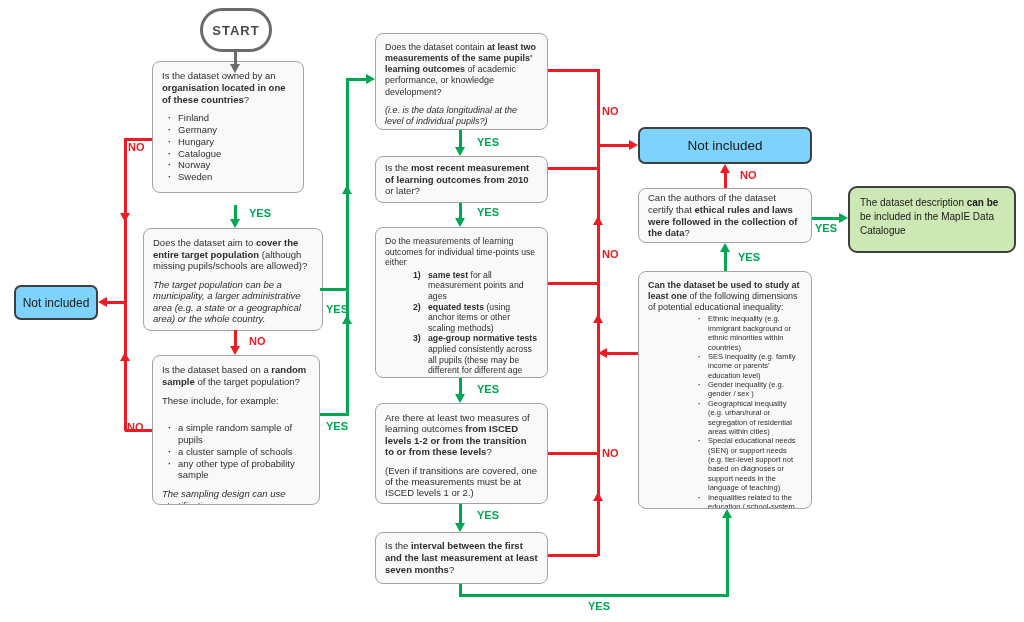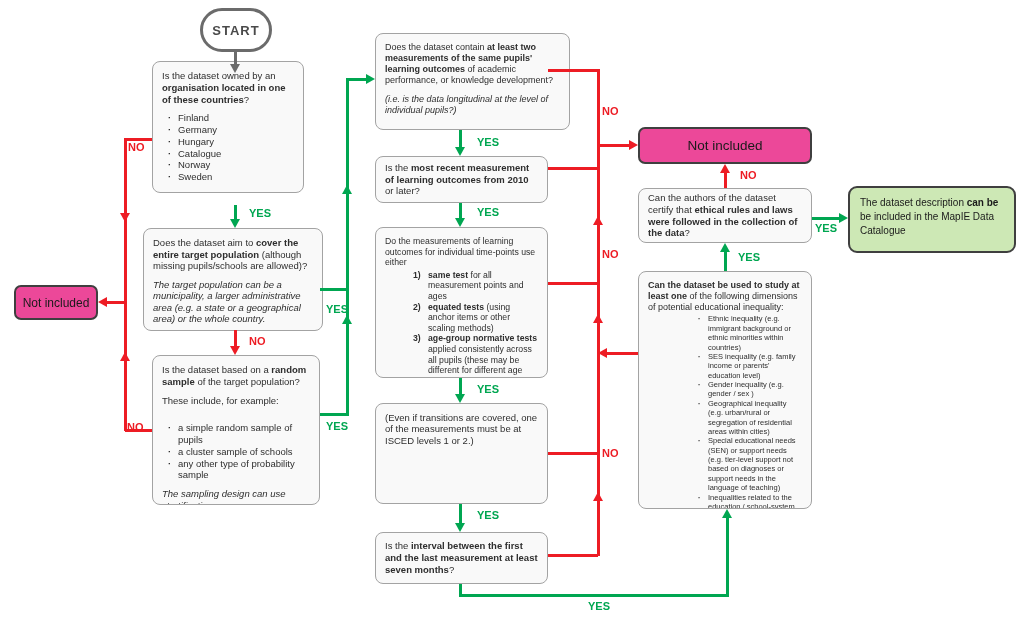--- a/index.html
+++ b/index.html
@@ -15,21 +15,21 @@
   ul.blt{margin:0;padding:0 0 0 6px;list-style:none;}
   ul.blt li{position:relative;padding-left:10px;margin:0;}
   ul.blt li::before{content:"·";position:absolute;left:0;font-weight:bold;}
   .numlist{margin-left:28px;}
   .numrow{display:flex;}
   .numrow .num{width:15px;flex-shrink:0;font-weight:bold;}
   .numrow .ntx{flex:1;}
   .pill{position:absolute;background:#fff;border:3px solid #6b6b6b;border-radius:22px;
         display:flex;align-items:center;justify-content:center;font-weight:bold;color:#4a4a4a;
         font-size:13px;letter-spacing:1px;box-sizing:border-box;}
-  .pink{position:absolute;background:#ec4899;border:2px solid #3f3f3f;border-radius:7px;
+  .pink{position:absolute;background:#7dd3fc;border:2px solid #3f3f3f;border-radius:7px;
         display:flex;align-items:center;justify-content:center;color:#1a1a1a;box-sizing:border-box;}
   .endbox{position:absolute;background:#cde8b5;border:2px solid #3f3f3f;border-radius:9px;
         color:#1a1a1a;box-sizing:border-box;font-size:10px;line-height:1.4;padding:8px 10px;}
   .ln{position:absolute;}
   .gry{background:#6b6b6b;}
   .red{background:#ed1c24;}
   .grn{background:#00a651;}
   .h{height:3px;}
   .v{width:3px;}
   .arw{position:absolute;width:0;height:0;}
@@ -82,21 +82,21 @@
       <li>a cluster sample of schools</li>
       <li>any other type of probability sample</li>
     </ul>
     <p class="it">The sampling design can use stratification.</p>
   </div>
 
   <div class="pink" style="left:14px;top:285px;width:84px;height:35px;font-size:12px;">
     <span>Not included</span>
   </div>
 
-  <div class="node" style="left:375px;top:33px;width:195px;height:97px;font-size:9px;">
+  <div class="node" style="left:375px;top:33px;width:173px;height:97px;font-size:9px;">
     <p><span>Does the dataset contain </span><span class="b">at least two measurements of the same pupils' learning outcomes</span><span> of academic performance, or knowledge development?</span></p>
     <p class="it m1note">(i.e. is the data longitudinal at the level of individual pupils?)</p>
   </div>
 
   <div class="node" style="left:375px;top:156px;width:173px;height:47px;display:flex;align-items:center;">
     <p style="margin:0;"><span>Is the </span><span class="b">most recent measurement of learning outcomes from 2010</span><span> or later?</span></p>
   </div>
 
   <div class="node tests" style="left:375px;top:227px;width:173px;height:151px;">
     <p style="margin-bottom:2px;">Do the measurements of learning outcomes for individual time-points use either</p>
@@ -110,20 +110,21 @@
         <span class="ntx"><span class="b">equated tests</span><span> (using anchor items or other scaling methods)</span></span>
       </div>
       <div class="numrow">
         <span class="num">3)</span>
         <span class="ntx"><span class="b">age-group normative tests</span><span> applied consistently across all pupils (these may be different for different age groups/grades, as long as the test for a single measurement point is the same for all pupils of the same age)?</span></span>
       </div>
     </div>
   </div>
 
   <div class="node" style="left:375px;top:403px;width:173px;height:101px;line-height:1.2;">
+    <p><span>Are there at least two measures of learning outcomes </span><span class="b">from ISCED levels 1-2 or from the transition to or from these levels</span><span>?</span></p>
     <p>(Even if transitions are covered, one of the measurements must be at ISCED levels 1 or 2.)</p>
   </div>
 
   <div class="node" style="left:375px;top:532px;width:173px;height:52px;display:flex;align-items:center;">
     <p style="margin:0;"><span>Is the </span><span class="b">interval between the first and the last measurement at least seven months</span><span>?</span></p>
   </div>
 
   <div class="pink" style="left:638px;top:127px;width:174px;height:37px;font-size:13.5px;">
     <span>Not included</span>
   </div>

